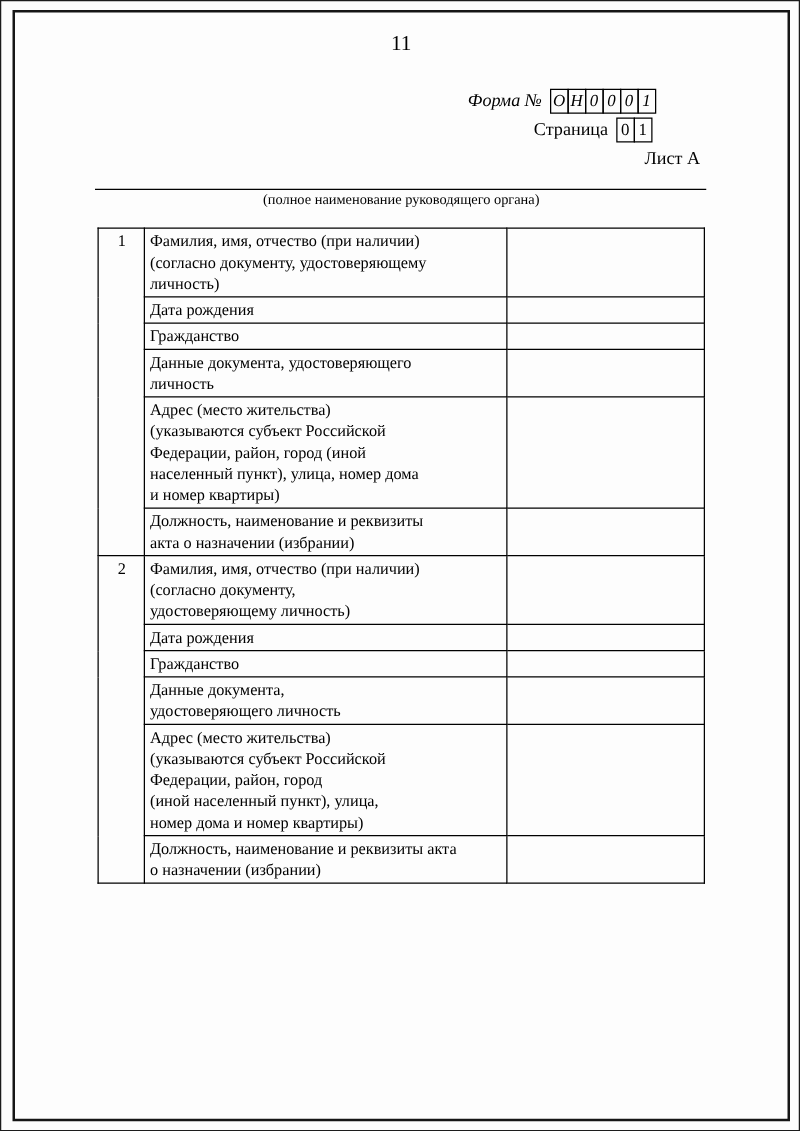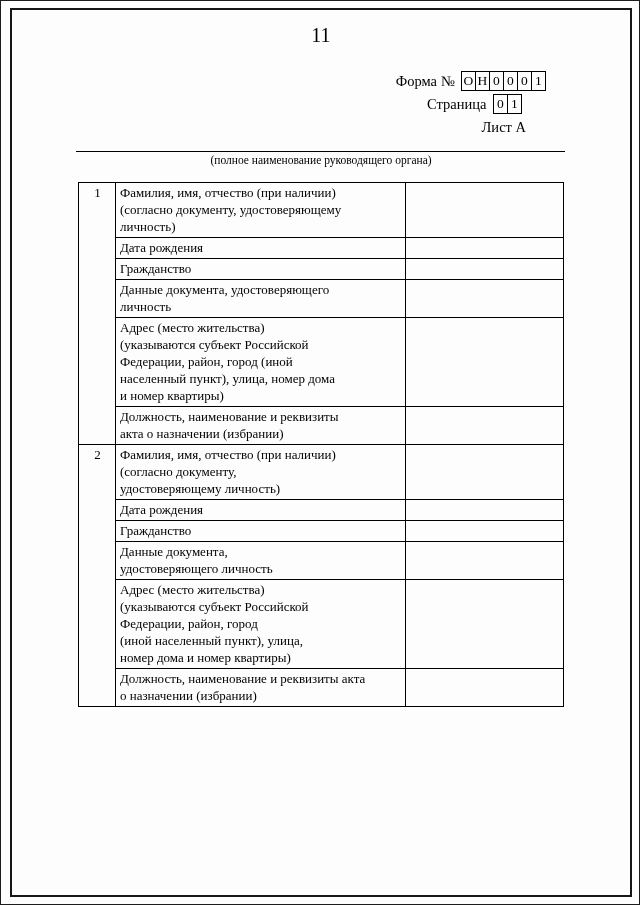--- a/index.html
+++ b/index.html
@@ -14,33 +14,33 @@
     overflow: hidden;
   }
   .page-frame {
     position: absolute;
     top: 7px; left: 9px; right: 7px; bottom: 7px;
     border: 2px solid #161616;
   }
   .page-number {
     margin-top: 16px;
     text-align: center;
-    font-size: 20px;
+    font-size: 17px;
     line-height: 18px;
   }
   .form-header { margin-top: 26px; }
   .fh-row {
     display: flex;
     justify-content: flex-end;
     align-items: center;
     height: 22px;
   }
-  .fh-row-form  { padding-right: 84px; }
+  .fh-row-form  { padding-right: 105px; font-style: italic; }
   .fh-row-page  { padding-right: 108px; margin-top: 1px; }
-  .fh-row-sheet { padding-right: 104px; margin-top: 1px; font-size: 14.5px; }
+  .fh-row-sheet { padding-right: 70px; margin-top: 1px; font-size: 14.5px; }
   .fh-label { font-size: 14.5px; margin-right: 6px; white-space: nowrap; }
   .code-boxes { display: inline-flex; }
   .box {
     width: 15.5px; height: 20px;
     border: 1.5px solid #000;
     margin-left: -1.5px;
     display: inline-flex;
     align-items: center;
     justify-content: center;
     font-size: 13.5px;

